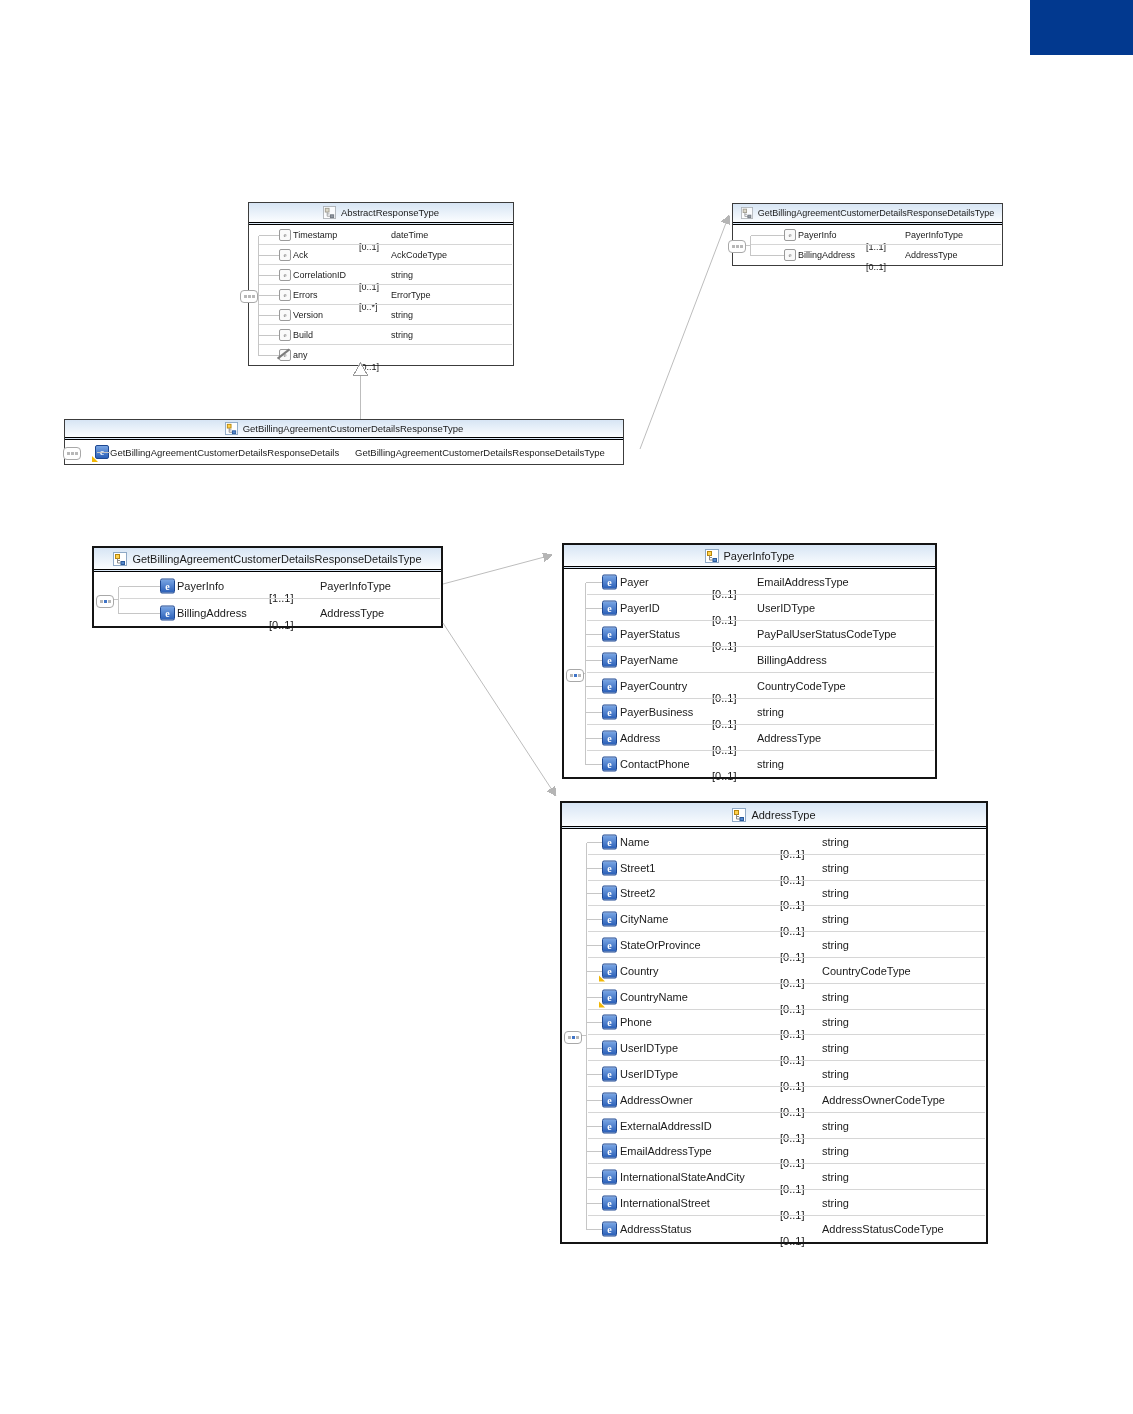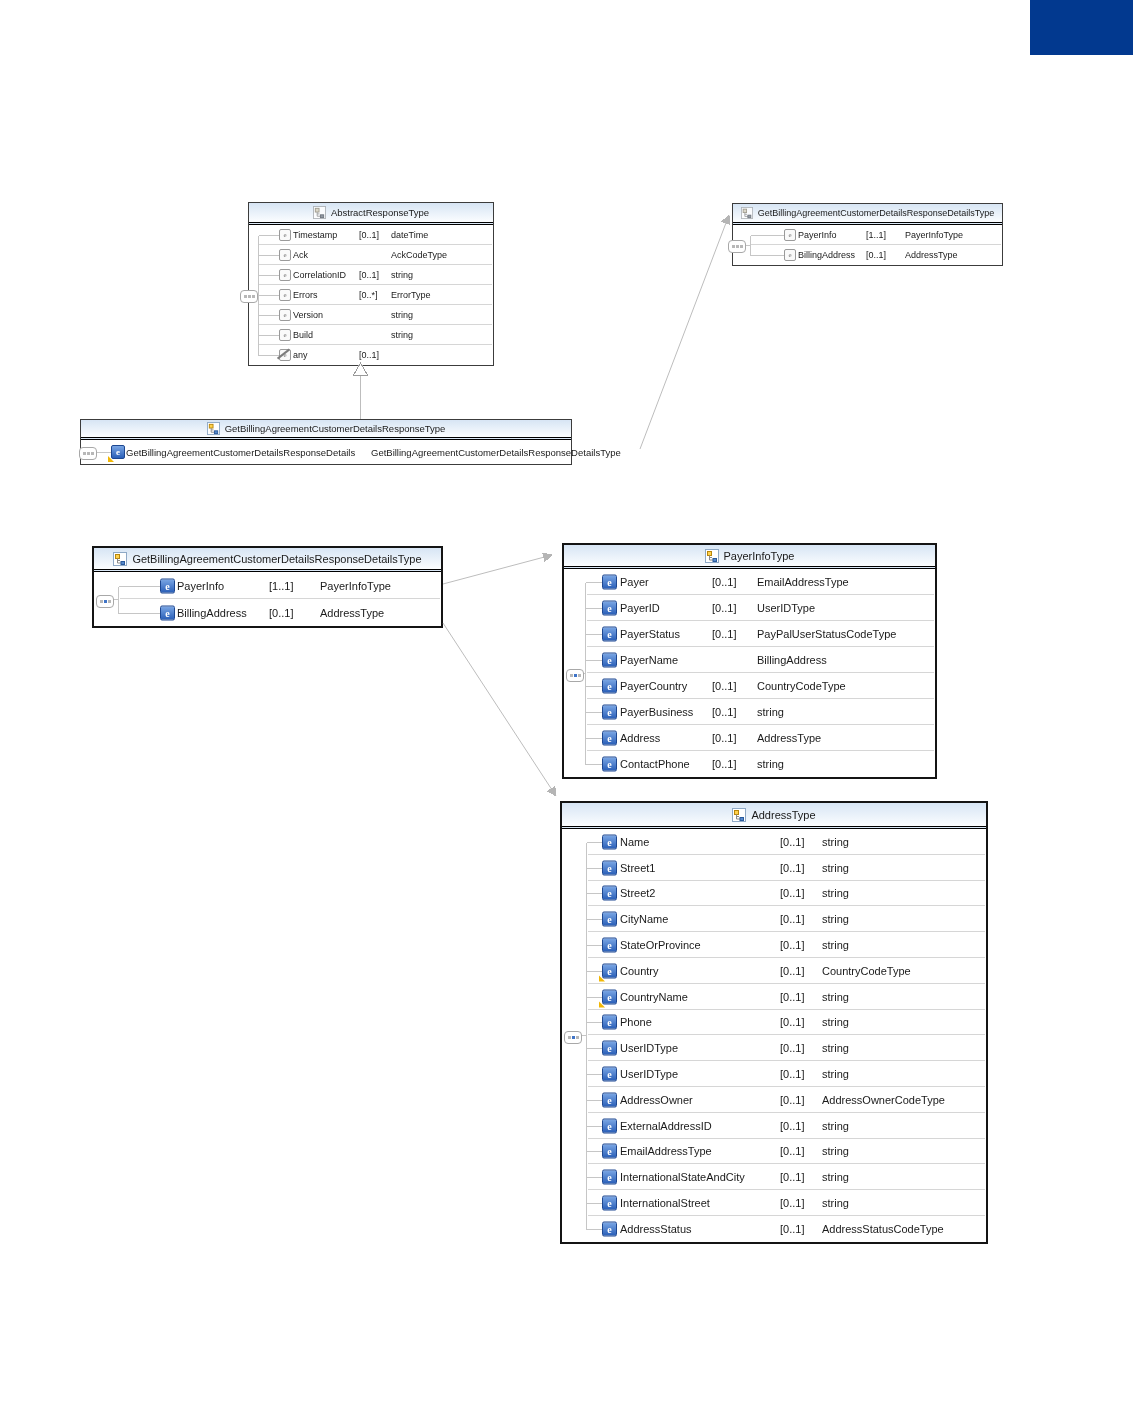--- a/index.html
+++ b/index.html
@@ -48,21 +48,21 @@
     content:"";position:absolute;left:-4px;bottom:-4px;width:0;height:0;
     border-left:6px solid #f2b705;border-top:6px solid transparent;z-index:13;
   }
   .eicon.any::after{
     content:"";position:absolute;left:-4px;top:3px;width:15px;height:2px;
     background:#7d7d7d;transform:rotate(-38deg);
   }
 
   .r-name,.r-card,.r-type{position:absolute;top:50%;transform:translateY(-50%);white-space:nowrap;}
   .r-name{left:var(--name-x);}
-  .r-card{left:var(--card-x);}
+  .r-card{left:var(--card-x);margin-top:12px;}
   .r-type{left:var(--type-x);}
 
   .seq-icon{
     position:absolute;left:var(--seq-x);width:16px;height:11px;background:#fff;
     border:1px solid #a8a8a8;border-radius:4px;display:flex;align-items:center;
     justify-content:center;gap:1px;z-index:14;
   }
   .seq-icon i{width:3px;height:3px;background:#b8b8b8;display:block;}
   .colored .seq-icon i.mid{background:#3f74c7;}
   .seq-gray .seq-icon i.mid{background:#b8b8b8;}
@@ -131,21 +131,21 @@
       <line x1="586.5" y1="1074.5" x2="602" y2="1074.5" stroke="#c6c6c6" stroke-width="1"></line>
       <line x1="586.5" y1="1100.5" x2="602" y2="1100.5" stroke="#c6c6c6" stroke-width="1"></line>
       <line x1="586.5" y1="1126.5" x2="602" y2="1126.5" stroke="#c6c6c6" stroke-width="1"></line>
       <line x1="586.5" y1="1151.5" x2="602" y2="1151.5" stroke="#c6c6c6" stroke-width="1"></line>
       <line x1="586.5" y1="1177.5" x2="602" y2="1177.5" stroke="#c6c6c6" stroke-width="1"></line>
       <line x1="586.5" y1="1203.5" x2="602" y2="1203.5" stroke="#c6c6c6" stroke-width="1"></line>
       <line x1="586.5" y1="1229.5" x2="602" y2="1229.5" stroke="#c6c6c6" stroke-width="1"></line>
       <line x1="582" y1="1035.5" x2="586.5" y2="1035.5" stroke="#c6c6c6" stroke-width="1"></line>
     </svg>
 
-  <div class="schema-box thin graybox" style="left:248px;top:202px;width:246px;--hh:19px;--rh:20px;--fs:9px;--hfs:9.5px;--ih:10px;--icon-x:30px;--name-x:44px;--card-x:110px;--type-x:142px;--trunk-x:10px;--seq-x:-9px;">
+  <div class="schema-box thin graybox" style="left:248px;top:202px;width:266px;--hh:19px;--rh:20px;--fs:9px;--hfs:9.5px;--ih:10px;--icon-x:30px;--name-x:44px;--card-x:110px;--type-x:142px;--trunk-x:10px;--seq-x:-9px;">
     <div class="box-header">
       <span class="ct-icon">
         <svg width="13" height="13" viewBox="0 0 14 14">
           <rect x="0.5" y="0.5" width="13" height="13" fill="#ffffff" stroke="#8fa9c6"></rect>
           <rect x="2.5" y="2.5" width="4" height="4" fill="#ffd24d" stroke="#b8860b"></rect>
           <path d="M4.5 6.5 V11 H8 M4.5 8.5 H7" stroke="#8a8a8a" fill="none"></path>
           <rect x="8" y="9.5" width="3.5" height="3" fill="#5588cc" stroke="#2a5a9c"></rect>
         </svg>
       </span>
       <span class="box-title">AbstractResponseType</span>
@@ -227,21 +227,21 @@
           <span class="r-type">AddressType</span>
         </div>
       </div>
     <div class="seq-icon" style="top: 35.5px;">
         <i></i>
         <i class="mid"></i>
         <i></i>
       </div>
   </div>
 
-  <div class="schema-box thin colored seq-gray" style="left:80px;top:419px;width:492px;--hh:17px;--rh:24px;--fs:9.5px;--hfs:9.5px;--ih:12px;--icon-x:30px;--name-x:45px;--card-x:265px;--type-x:290px;--trunk-x:28px;--seq-x:-2px;">
+  <div class="schema-box thin colored seq-gray" style="left:64px;top:419px;width:560px;--hh:17px;--rh:24px;--fs:9.5px;--hfs:9.5px;--ih:12px;--icon-x:30px;--name-x:45px;--card-x:265px;--type-x:290px;--trunk-x:28px;--seq-x:-2px;">
     <div class="box-header">
       <span class="ct-icon">
         <svg width="13" height="13" viewBox="0 0 14 14">
           <rect x="0.5" y="0.5" width="13" height="13" fill="#ffffff" stroke="#8fa9c6"></rect>
           <rect x="2.5" y="2.5" width="4" height="4" fill="#ffd24d" stroke="#b8860b"></rect>
           <path d="M4.5 6.5 V11 H8 M4.5 8.5 H7" stroke="#8a8a8a" fill="none"></path>
           <rect x="8" y="9.5" width="3.5" height="3" fill="#5588cc" stroke="#2a5a9c"></rect>
         </svg>
       </span>
       <span class="box-title">GetBillingAgreementCustomerDetailsResponseType</span>

